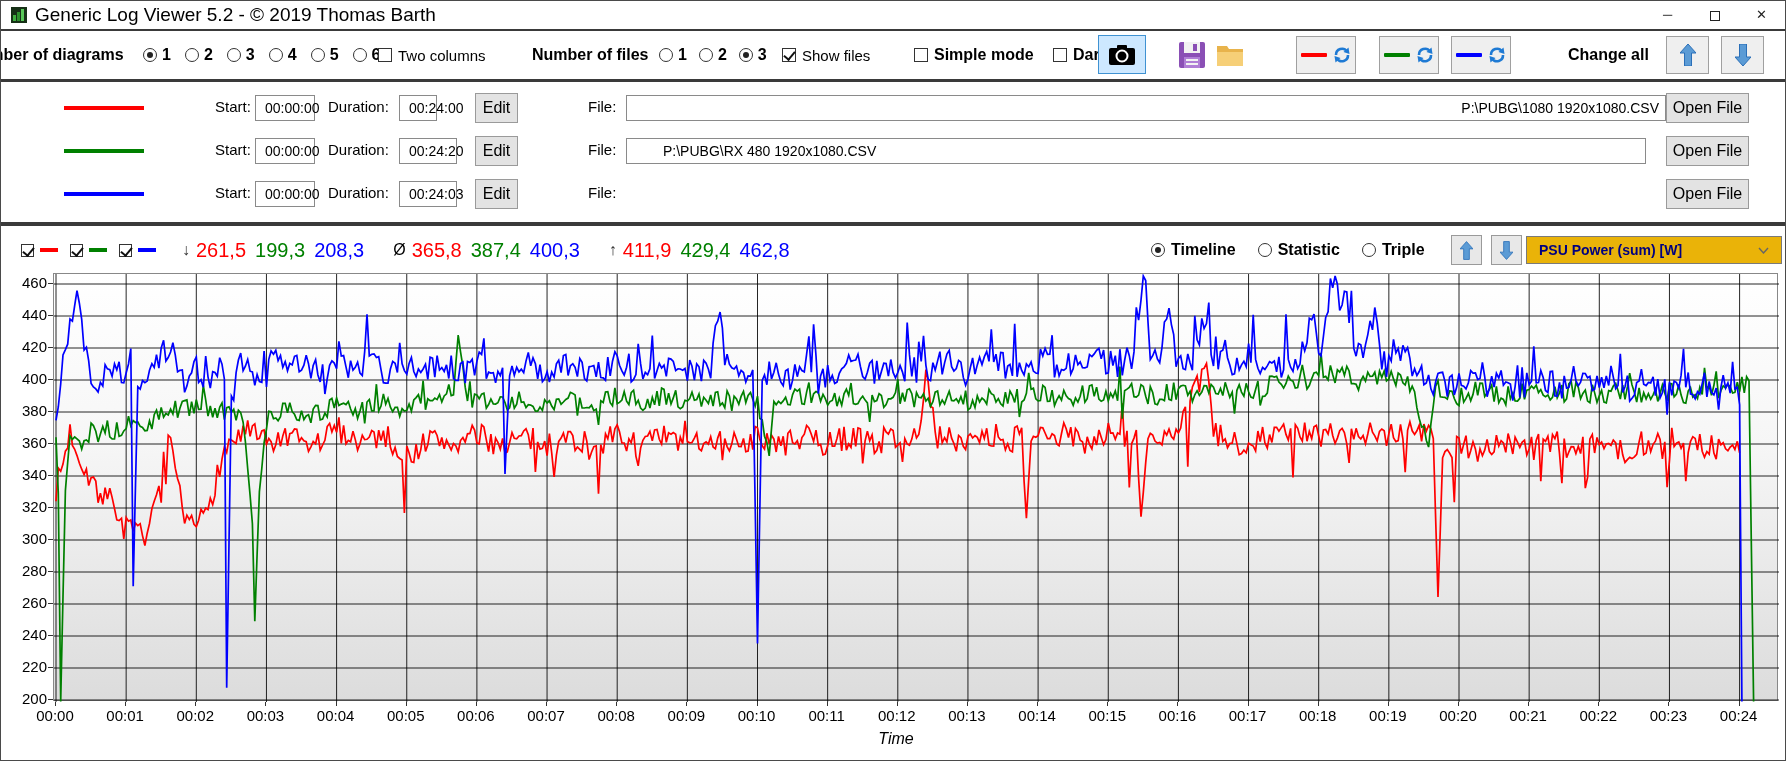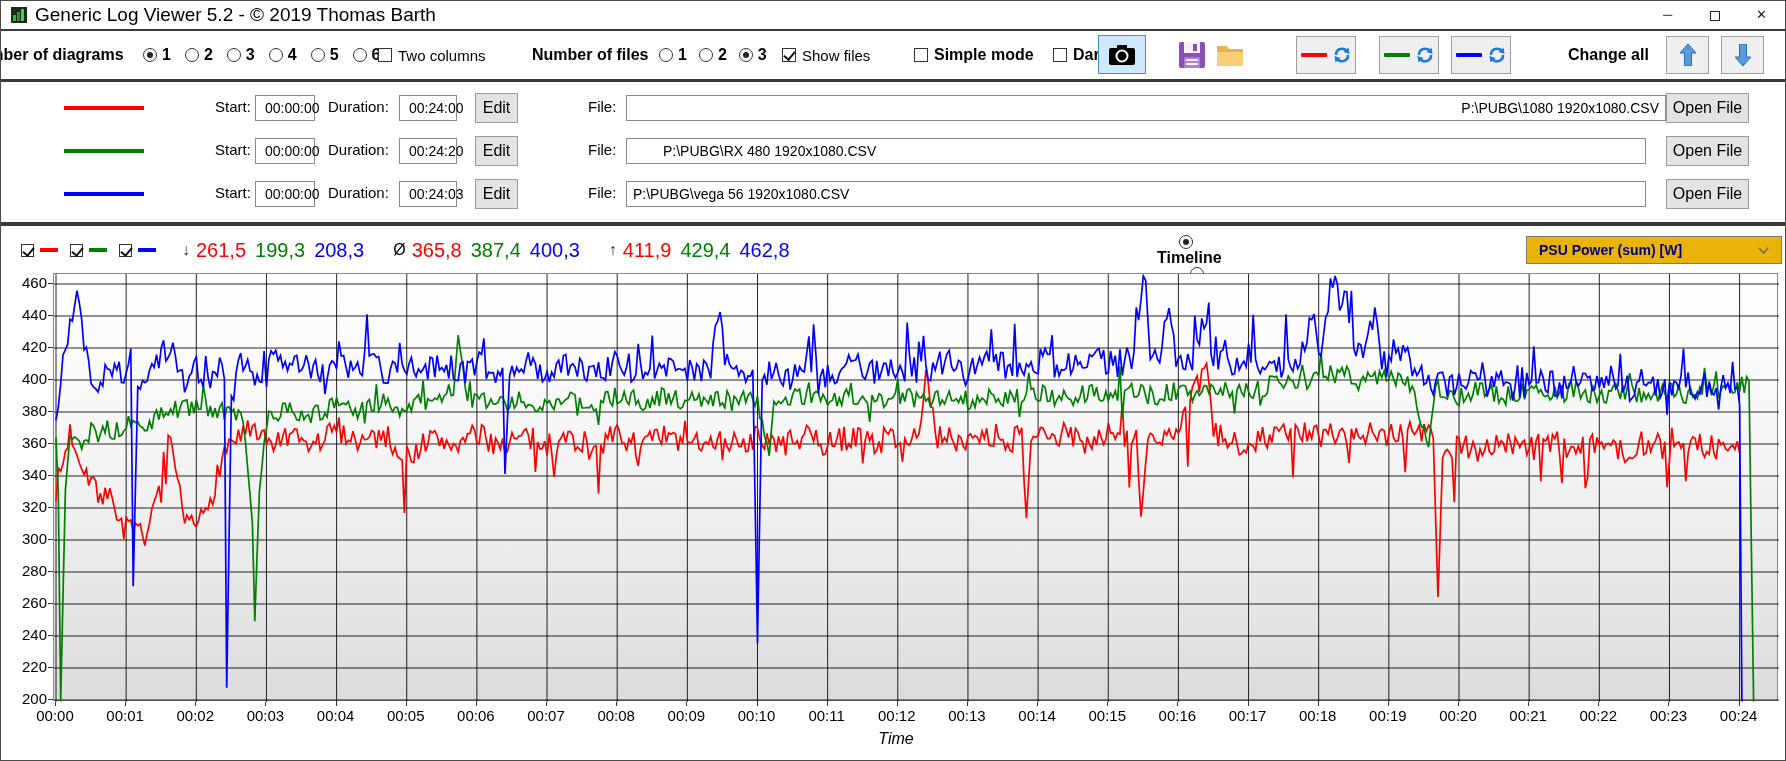--- a/index.html
+++ b/index.html
@@ -41,21 +41,21 @@
   .tinput { position:absolute; top:2px; height:26px; border:1px solid #8a8a8a; background:#fff; font-size:14px; font-family:"Liberation Sans",sans-serif; text-align:center; padding:0 9px; }
   .finput { position:absolute; top:2px; height:26px; border:1px solid #8a8a8a; background:#fff; font-size:14px; font-family:"Liberation Sans",sans-serif; text-align:left; padding:0 6px; }
   .gbtn { position:absolute; top:0px; height:30px; background:#e3e3e3; border:1px solid #9a9a9a; font-size:16px; font-family:"Liberation Sans",sans-serif; text-align:center; color:#000; cursor:default; display:flex; align-items:center; justify-content:center; }
   
   #chart-header { position:absolute; left:20px; top:234px; height:30px; display:flex; align-items:center; }
   .hdr-cb { width:13px; height:13px; }
   .hdr-dash { width:18px; height:4px; margin:0 12px 0 6px; }
   .stat-sym { font-size:16px; color:#333; margin-right:6px; }
   .stat-val { font-size:20px; margin-right:9px; }
   .v-red { color:#ff0000; } .v-green { color:#008000; } .v-blue { color:#0000ff; }
-  #view-controls { position:absolute; left:1150px; top:234px; height:30px; display:flex; align-items:center;flex-direction:column; }
+  #view-controls { position:absolute; left:1150px; top:234px; height:30px; display:flex; align-items:center; }
   .view-radio-label { font-weight:bold; font-size:16px; margin:0 0 0 6px; }
   .sq-btn { width:31px; height:30px; background:#e8e8e8; border:1px solid #9a9a9a; display:flex; align-items:center; justify-content:center; }
   #metric-dropdown { position:absolute; left:1525px; top:235px; width:256px; height:28px; border:1px solid #7a7a7a; background:#eab308; display:flex; align-items:center; padding:0 12px; }
   #metric-dropdown .val { font-weight:bold; font-size:14px; color:#000080; flex:1; white-space:nowrap; overflow:hidden; }
   
   #plot {
     position:absolute; left:52px; top:272px; width:1725px; height:428px;
     border:1px solid #888;
     background:linear-gradient(180deg, #ffffff 0%, #f6f6f6 40%, #dcdcdc 100%);
   }
@@ -195,21 +195,21 @@
     </div>
   </div>
 
   <div class="hsep" style="top:78px;height:3px;"></div>
 
   <div class="frow" style="top:92px;">
     <span class="swatch" style="background-color: rgb(255, 0, 0);"></span>
     <span class="flabel" style="left:214px;">Start:</span>
     <span class="tinput" style="left:254px;width:60px;line-height:24px;">00:00:00</span>
     <span class="flabel" style="left:327px;">Duration:</span>
-    <span class="tinput" style="left:398px;width:58px;line-height:24px;">00:24:00</span>
+    <span class="tinput" style="left:398px;width:38px;line-height:24px;">00:24:00</span>
     <span class="gbtn" style="left:474px;width:43px;">Edit</span>
     <span class="flabel" style="left:587px;">File:</span>
     <span class="finput" style="left:625px;width:1040px;line-height:24px;text-align:right;">P:\PUBG\1080 1920x1080.CSV</span>
     <span class="gbtn" style="left:1665px;width:83px;">Open File</span>
   </div>
   <div class="frow" style="top:135px;">
     <span class="swatch" style="background-color: rgb(0, 128, 0);"></span>
     <span class="flabel" style="left:214px;">Start:</span>
     <span class="tinput" style="left:254px;width:60px;line-height:24px;">00:00:00</span>
     <span class="flabel" style="left:327px;">Duration:</span>
@@ -220,21 +220,20 @@
     <span class="gbtn" style="left:1665px;width:83px;">Open File</span>
   </div>
   <div class="frow" style="top:178px;">
     <span class="swatch" style="background-color: rgb(0, 0, 255);"></span>
     <span class="flabel" style="left:214px;">Start:</span>
     <span class="tinput" style="left:254px;width:60px;line-height:24px;">00:00:00</span>
     <span class="flabel" style="left:327px;">Duration:</span>
     <span class="tinput" style="left:398px;width:58px;line-height:24px;">00:24:03</span>
     <span class="gbtn" style="left:474px;width:43px;">Edit</span>
     <span class="flabel" style="left:587px;">File:</span>
-    <span class="finput" style="left:625px;width:1020px;line-height:24px;">P:\PUBG\vega 56 1920x1080.CSV</span>
     <span class="gbtn" style="left:1665px;width:83px;">Open File</span>
   </div>
 
   <div class="hsep" style="top:221px;height:4px;"></div>
 
   <div id="chart-header">
     <span class="checkbox checked hdr-cb"></span>
     <span class="hdr-dash" style="background-color: rgb(255, 0, 0);"></span>
     <span class="checkbox checked hdr-cb"></span>
     <span class="hdr-dash" style="background-color: rgb(0, 128, 0);"></span>

